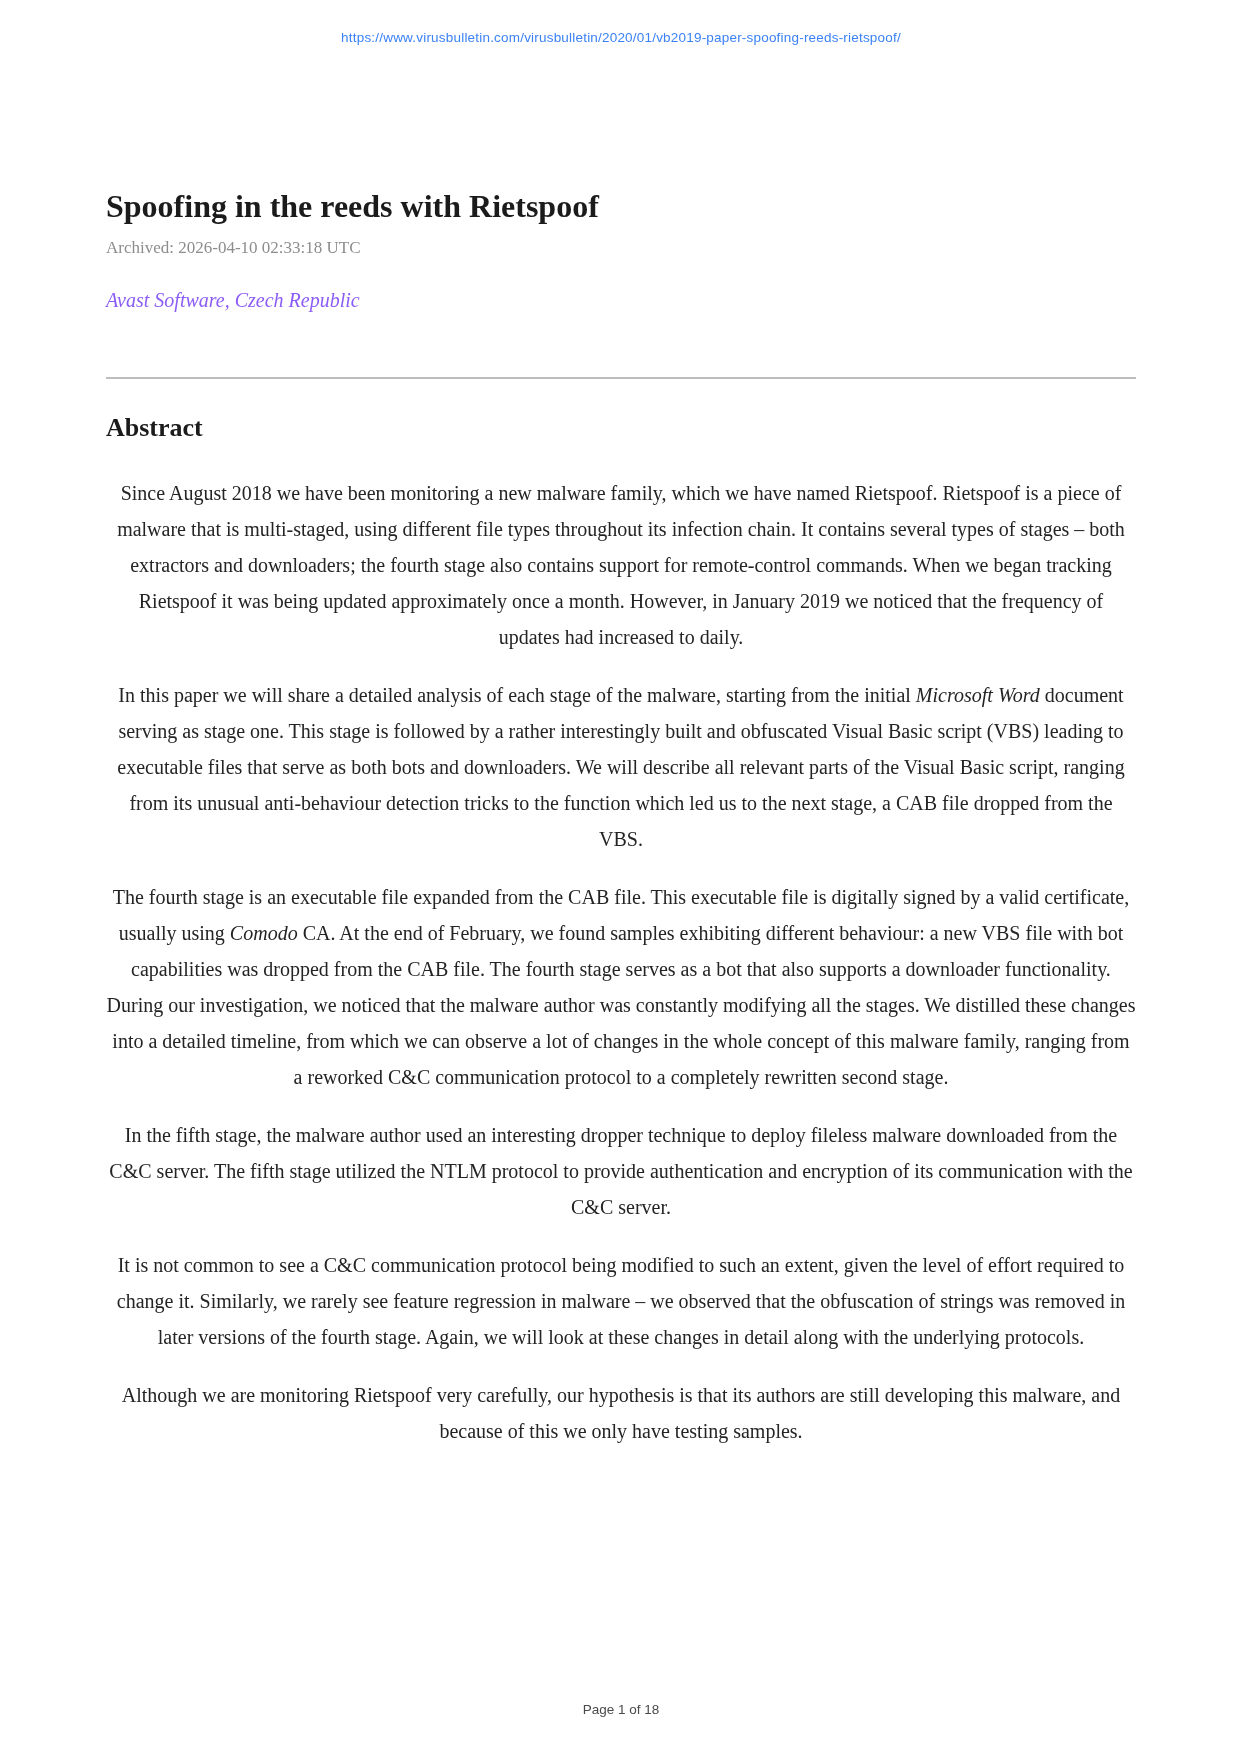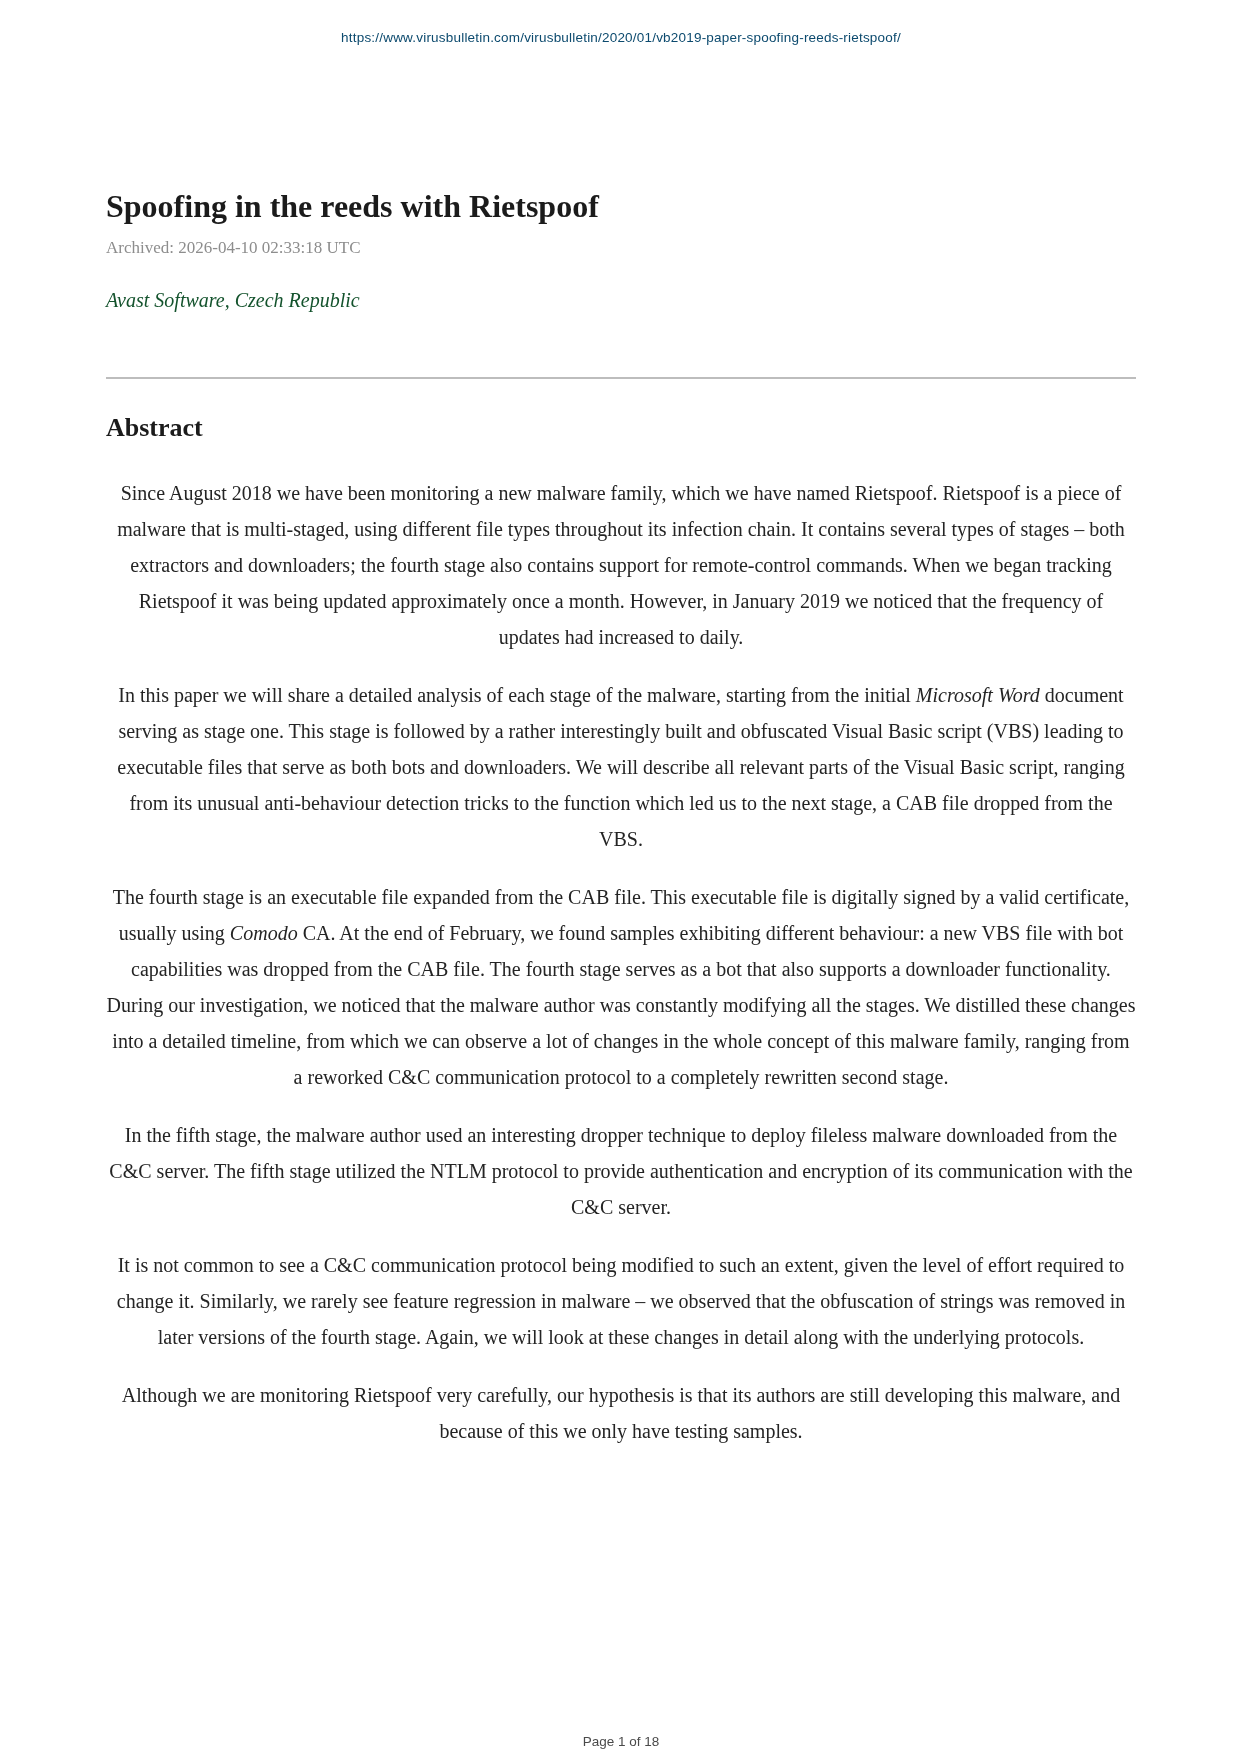--- a/index.html
+++ b/index.html
@@ -18,32 +18,31 @@
   }
   .print-header {
     position: absolute;
     top: 30px;
     left: 0;
     width: 1242px;
     text-align: center;
     font-family: "Liberation Sans", sans-serif;
     font-size: 13.5px;
     letter-spacing: 0.2px;
-    color: #0c4a6e;
+    color: #3b82f6;
   }
   .print-footer {
     position: absolute;
     top: 1702px;
     left: 0;
     width: 1242px;
     text-align: center;
     font-family: "Liberation Sans", sans-serif;
     font-size: 13.5px;
     color: #4a4a4a;
-    margin-top: 32px;
   }
   .content {
     position: absolute;
     top: 0;
     left: 106px;
     width: 1030px;
   }
   h1.article-title {
     margin: 186px 0 0 0;
     font-size: 32px;
@@ -62,21 +61,21 @@
     font-size: 22px;
     line-height: 28px;
     font-weight: bold;
     color: #1b1b1b;
   }
   .affiliation-line {
     margin: 28px 0 17px 0;
     font-size: 20px;
     line-height: 26px;
     font-style: italic;
-    color: #14532d;
+    color: #8b5cf6;
   }
   hr.rule {
     margin: 64px 0 0 0;
     border: none;
     border-top: 2px solid #bdbdbd;
     width: 100%;
   }
   .toc-line {
     margin: 30px 0 0 0;
     font-size: 19px;

